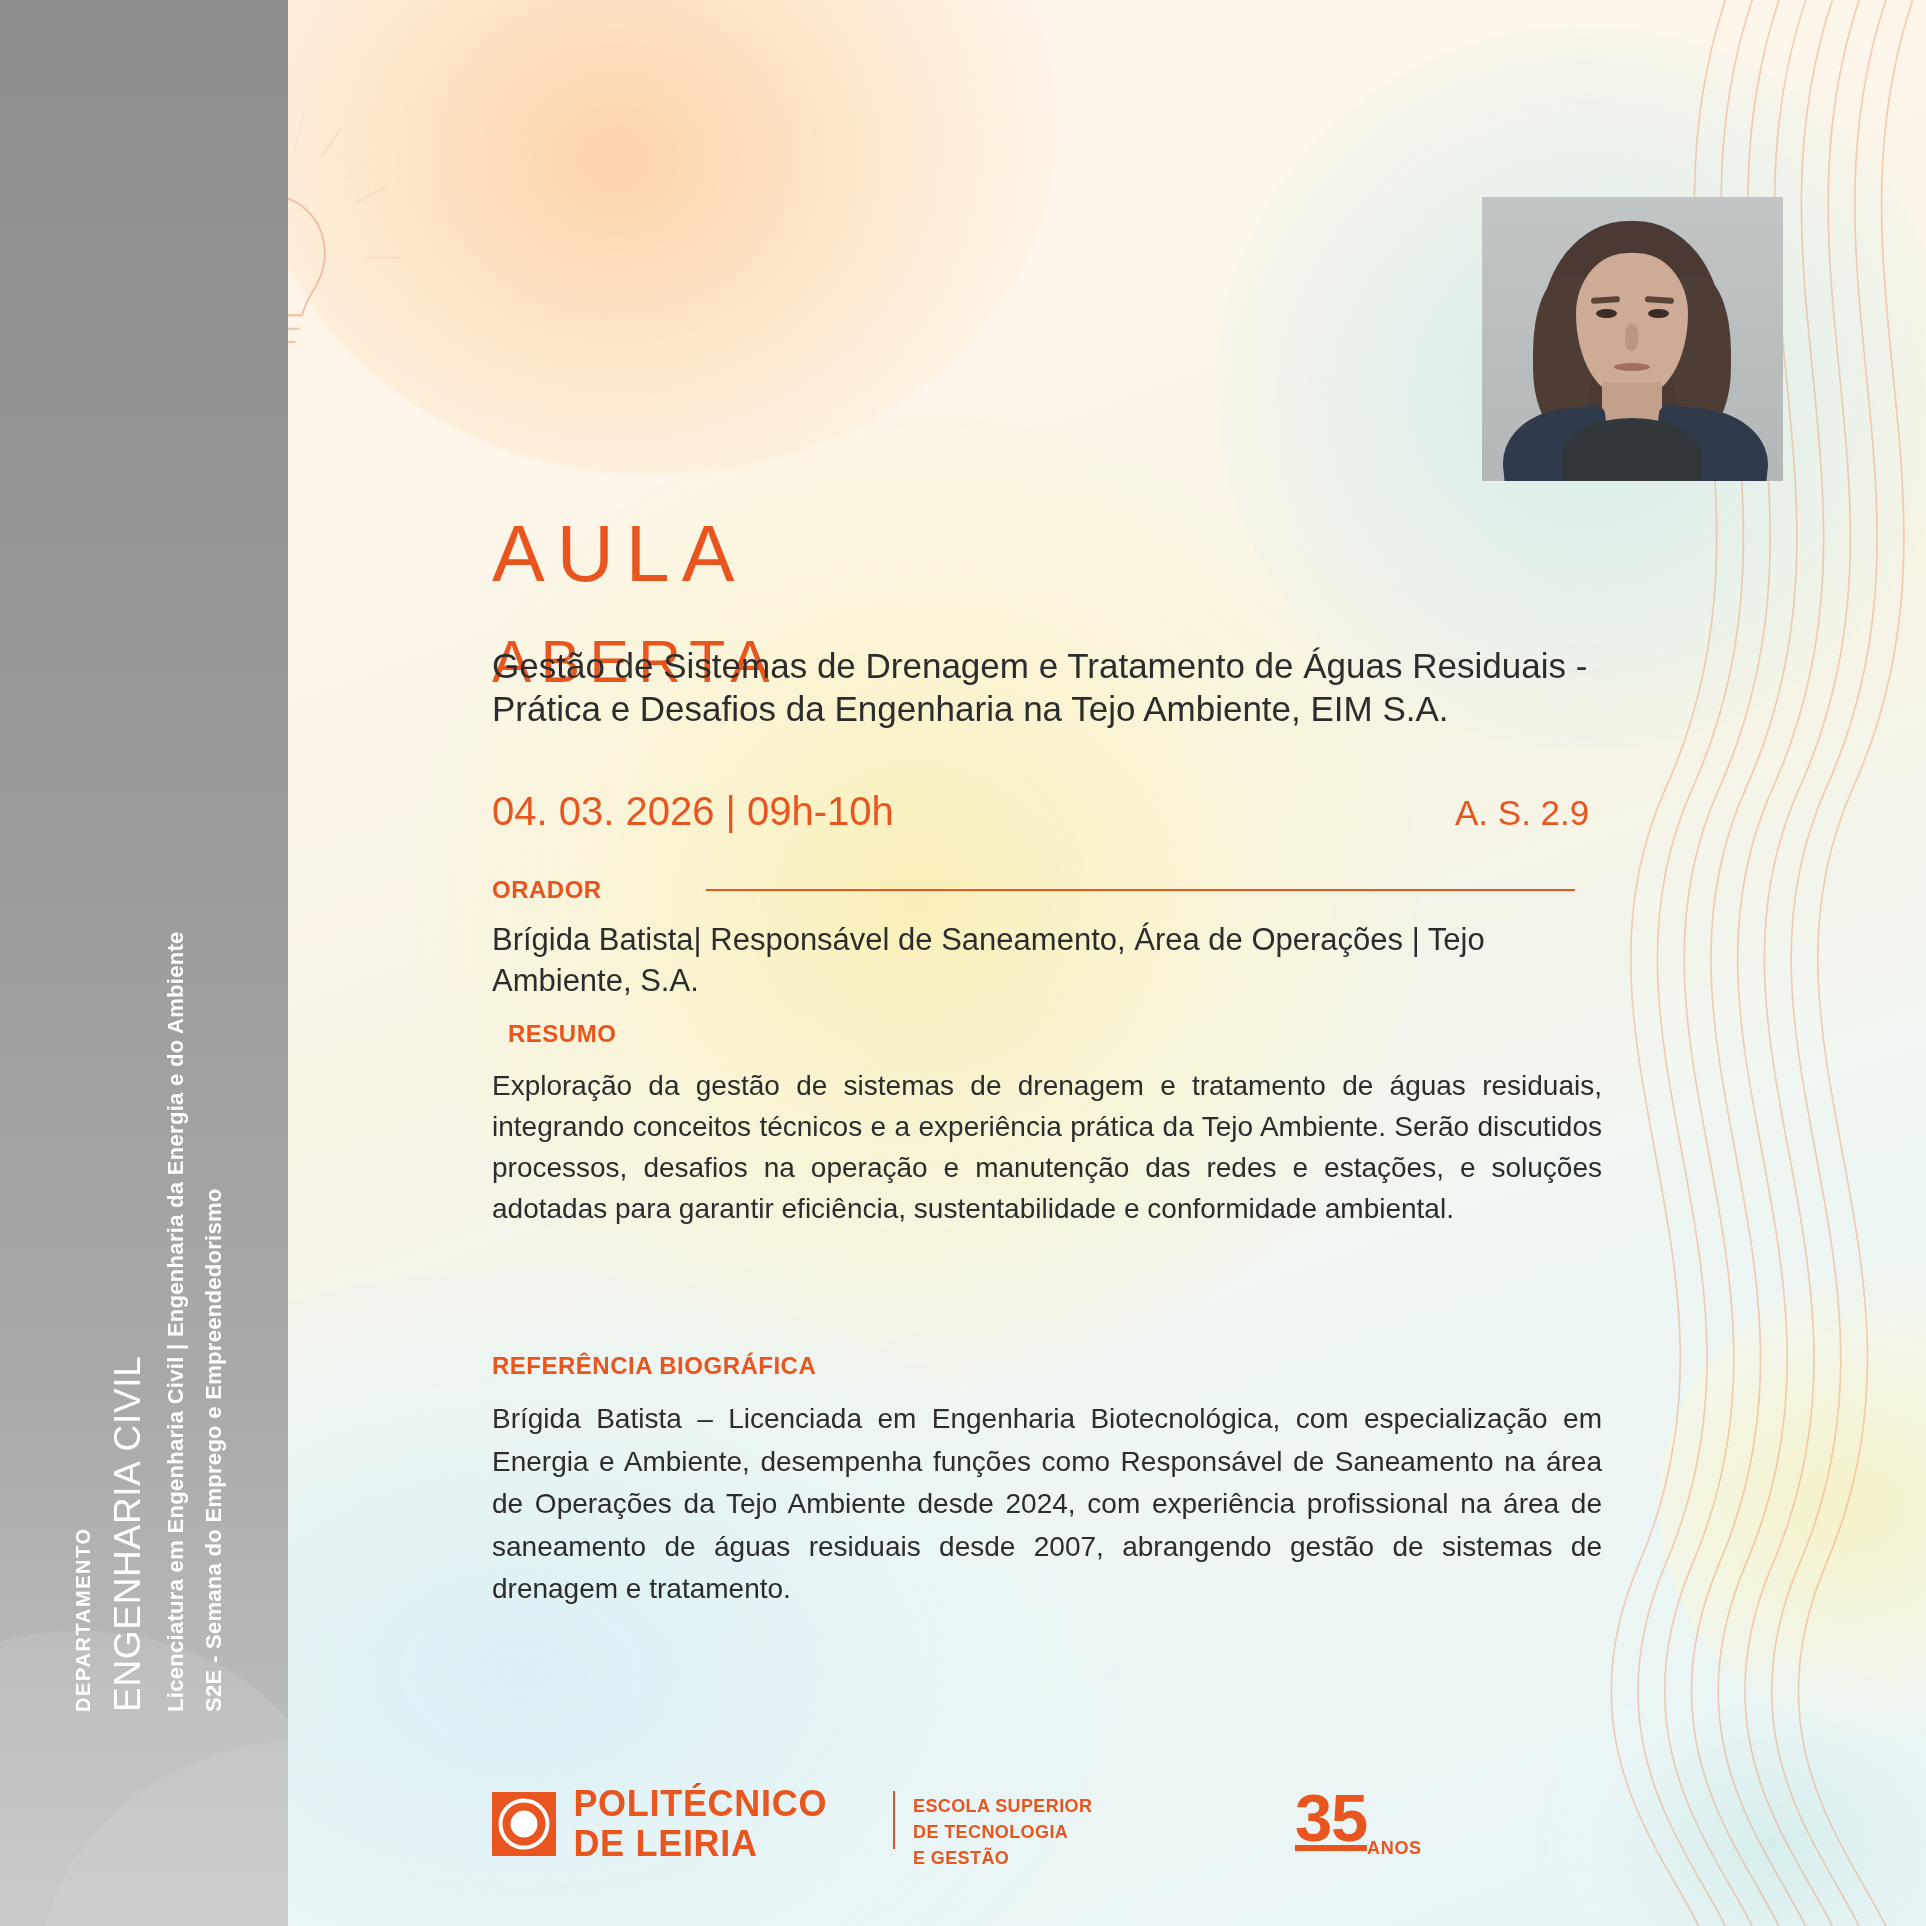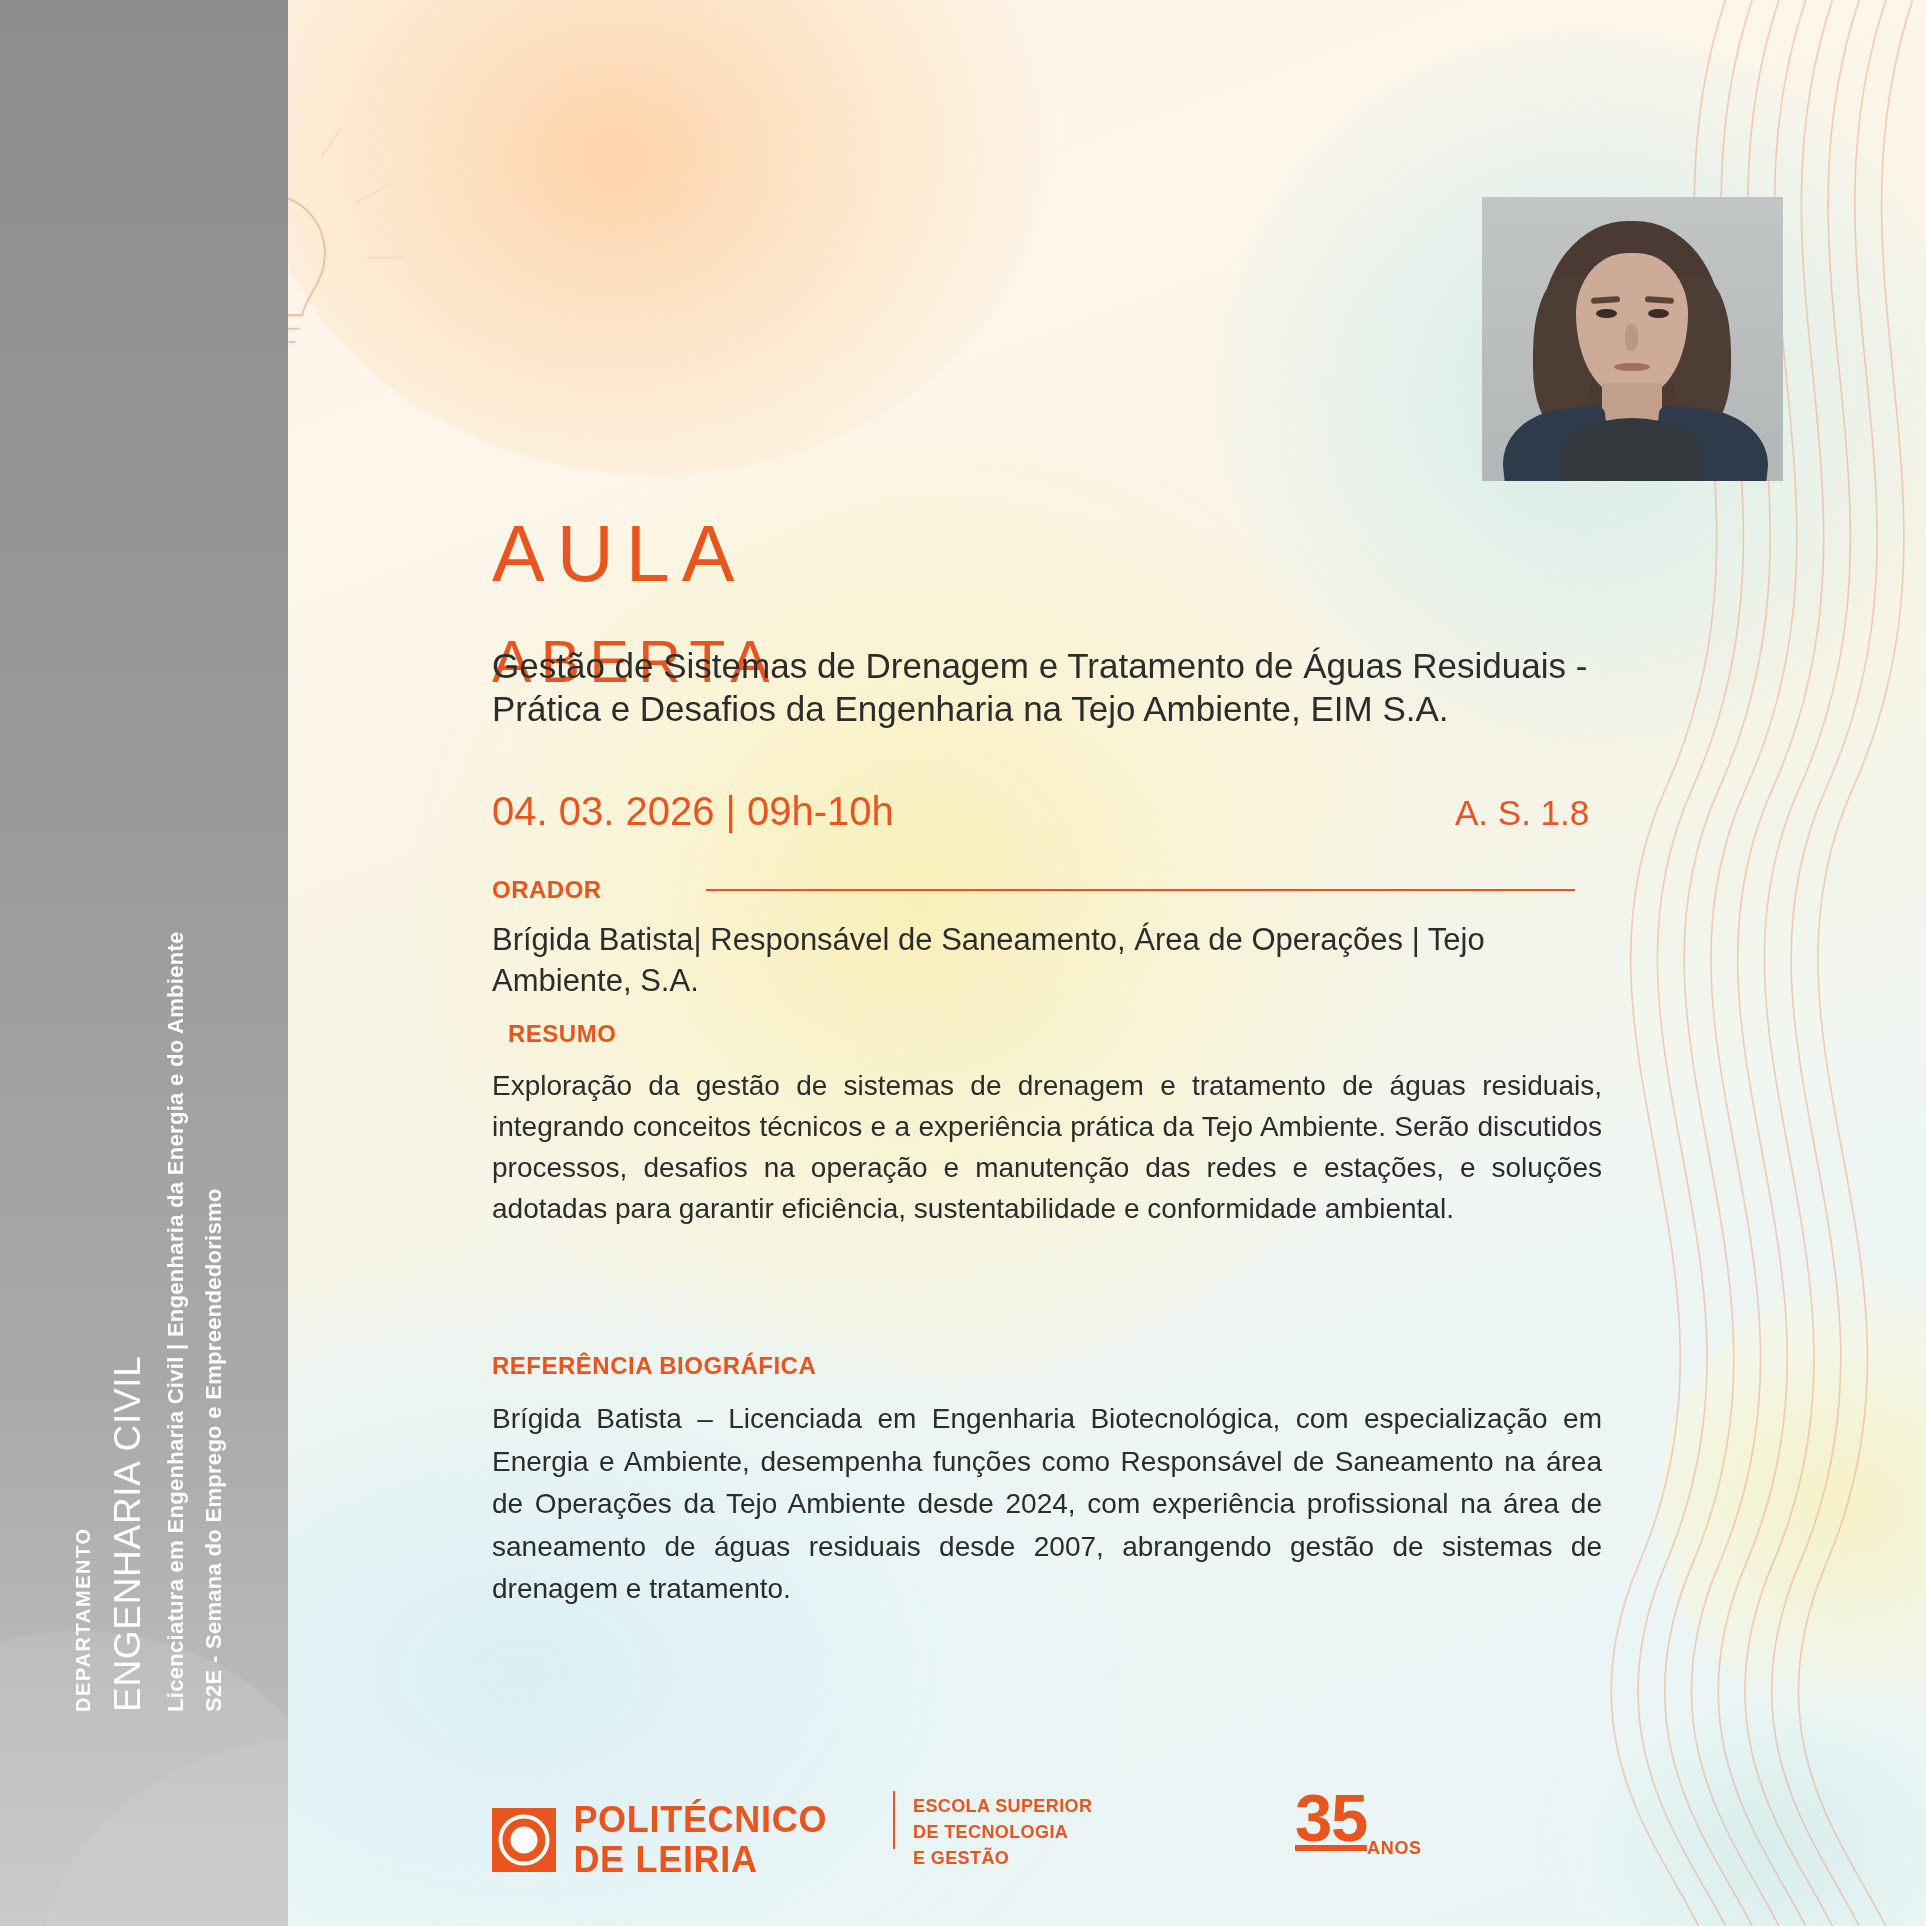--- a/index.html
+++ b/index.html
@@ -276,21 +276,21 @@
   
   .footer {
     position: absolute;
     left: 492px;
     top: 1786px;
     width: 1271px;
     height: 114px;
   }
   .ipl-logo {
     position: absolute;
-    left: 0; top: 16px;
+    left: 0; top: 0;
     display: flex;
     align-items: center;
     gap: 17.4px;
     justify-content: space-between;
   }
   .ipl-mark {
     width: 64px; height: 64px;
     background: #e8551f;
     position: relative;
   }
@@ -421,21 +421,21 @@
 
   <div class="content">
     <div class="title-row">
       <span class="title-main">AULA</span>
       <span class="title-sub">ABERTA</span>
     </div>
 
     <div class="subtitle">Gestão de Sistemas de Drenagem e Tratamento de Águas Residuais - Prática e Desafios da Engenharia na Tejo Ambiente, EIM S.A.</div>
 
     <div class="datetime">04. 03. 2026 | 09h-10h</div>
-    <div class="room">A. S. 1.8</div>
+    <div class="room">A. S. 2.9</div>
 
     <div class="section-head orador-head">ORADOR</div>
     <div class="orador-rule"></div>
     <div class="orador-body">Brígida Batista| Responsável de Saneamento, Área de Operações | Tejo Ambiente, S.A.</div>
 
     <div class="section-head resumo-head">RESUMO</div>
     <div class="resumo-body">Exploração da gestão de sistemas de drenagem e tratamento de águas residuais, integrando conceitos técnicos e a experiência prática da Tejo Ambiente. Serão discutidos processos, desafios na operação e manutenção das redes e estações, e soluções adotadas para garantir eficiência, sustentabilidade e conformidade ambiental.</div>
 
     <div class="section-head bio-head">REFERÊNCIA BIOGRÁFICA</div>
     <div class="bio-body">Brígida Batista – Licenciada em Engenharia Biotecnológica, com especialização em Energia e Ambiente, desempenha funções como Responsável de Saneamento na área de Operações da Tejo Ambiente desde 2024, com experiência profissional na área de saneamento de águas residuais desde 2007, abrangendo gestão de sistemas de drenagem e tratamento.</div>

